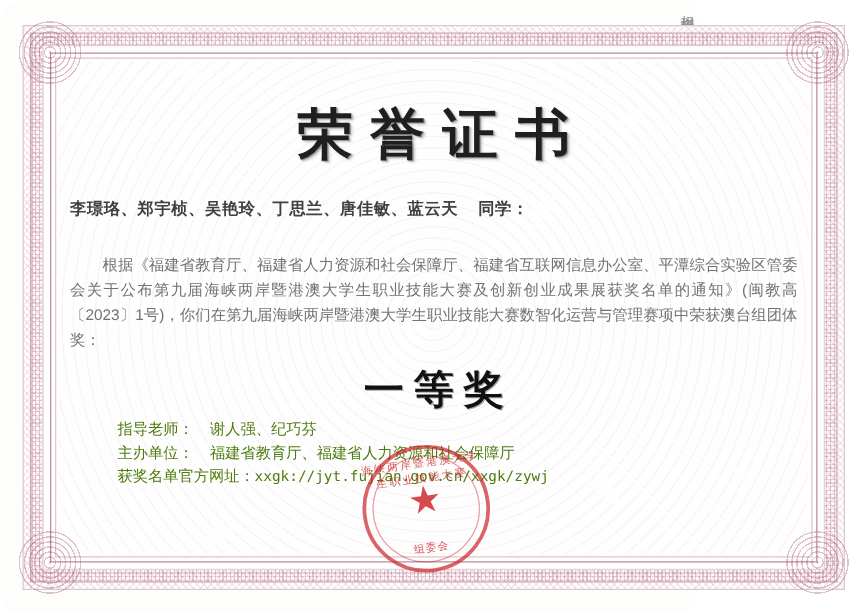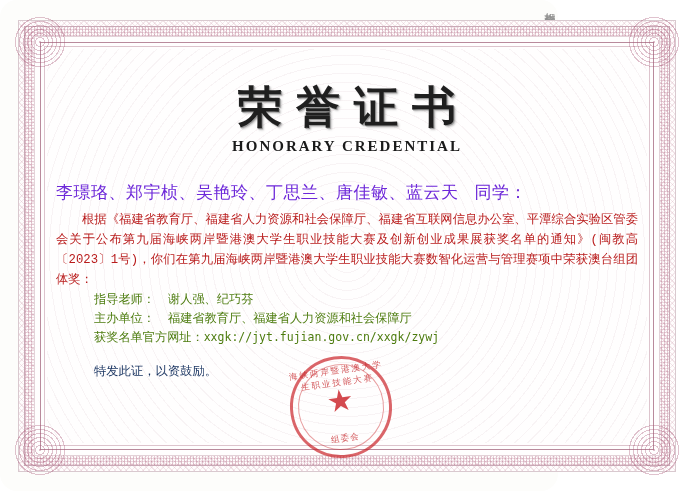--- a/index.html
+++ b/index.html
@@ -129,38 +129,39 @@
     margin-top: 6px;
     font-family: "Liberation Serif", serif;
     font-size: 15px;
     letter-spacing: 2px;
     color: #1a1a1a;
     font-weight: bold;
   }
 
   #recipients-line {
     margin: 26px 0 0 0;
-    font-size: 17px;
-    color: #6d28d9;
+    font-size: 13px;
+    color: #404040;
     letter-spacing: .5px;
     font-family: "DejaVu Sans", sans-serif;
+    font-weight: bold;
   }
   #recipients-line .suffix {
     margin-left: 16px;
     font-family: "DejaVu Sans", sans-serif;
   }
 
   #body-text {
-    margin-top: 6px;
+    margin-top: 26px;
     font-size: 12.3px;
     line-height: 20px;
-    color: #b91c1c;
+    color: #737373;
     text-align: justify;
     text-indent: 26px;
-    font-family: Liberation Mono, monospace;
+    font-family: Liberation Sans, sans-serif;
   }
 
   #award {
     text-align: center;
     margin-top: 8px;
     font-size: 32px;
     letter-spacing: 8px;
     font-weight: bold;
     color: #111;
     font-family: "Liberation Serif", serif;
@@ -249,40 +250,39 @@
   <div class="rosette" id="ros-tl"></div>
   <div class="rosette" id="ros-tr"></div>
   <div class="rosette" id="ros-bl"></div>
   <div class="rosette" id="ros-br"></div>
 
   <div id="medallion"></div>
 
   <div id="content">
 
     <div id="cert-title">荣誉证书</div>
-    <div id="cert-title-en">HONORARY  CREDENTIAL</div>
 
     <div id="recipients-line">
       <span>李璟珞、郑宇桢、吴艳玲、丁思兰、唐佳敏、蓝云天</span><span class="suffix">同学：</span>
     </div>
 
     <div id="body-text">根据《福建省教育厅、福建省人力资源和社会保障厅、福建省互联网信息办公室、平潭综合实验区管委会关于公布第九届海峡两岸暨港澳大学生职业技能大赛及创新创业成果展获奖名单的通知》(闽教高〔2023〕1号)，你们在第九届海峡两岸暨港澳大学生职业技能大赛数智化运营与管理赛项中荣获澳台组团体奖：</div>
 
+    <div id="award">一等奖</div>
 
     <div class="kv">
       <span class="k">指导老师：</span><span>谢人强、纪巧芬</span>
     </div>
     <div class="kv">
       <span class="k">主办单位：</span><span>福建省教育厅、福建省人力资源和社会保障厅</span>
     </div>
     <div class="kv">
       <span>获奖名单官方网址：</span><span class="url">xxgk://jyt.fujian.gov.cn/xxgk/zywj</span>
     </div>
 
-    <div id="closing">特发此证，以资鼓励。</div>
 
     <div id="seal">
       <div class="ring"></div>
       <div id="seal-arc">海峡两岸暨港澳大学生职业技能大赛</div>
       <div id="seal-star">★</div>
       <div id="seal-bottom">组委会</div>
     </div>
 
   </div>
 </div>

